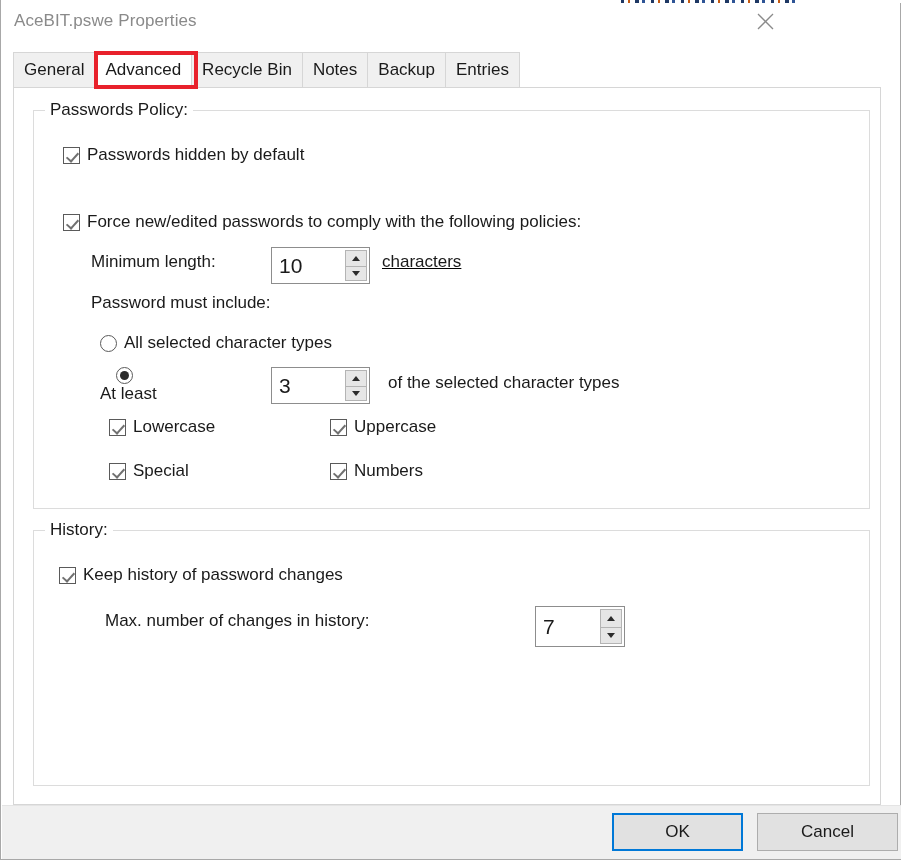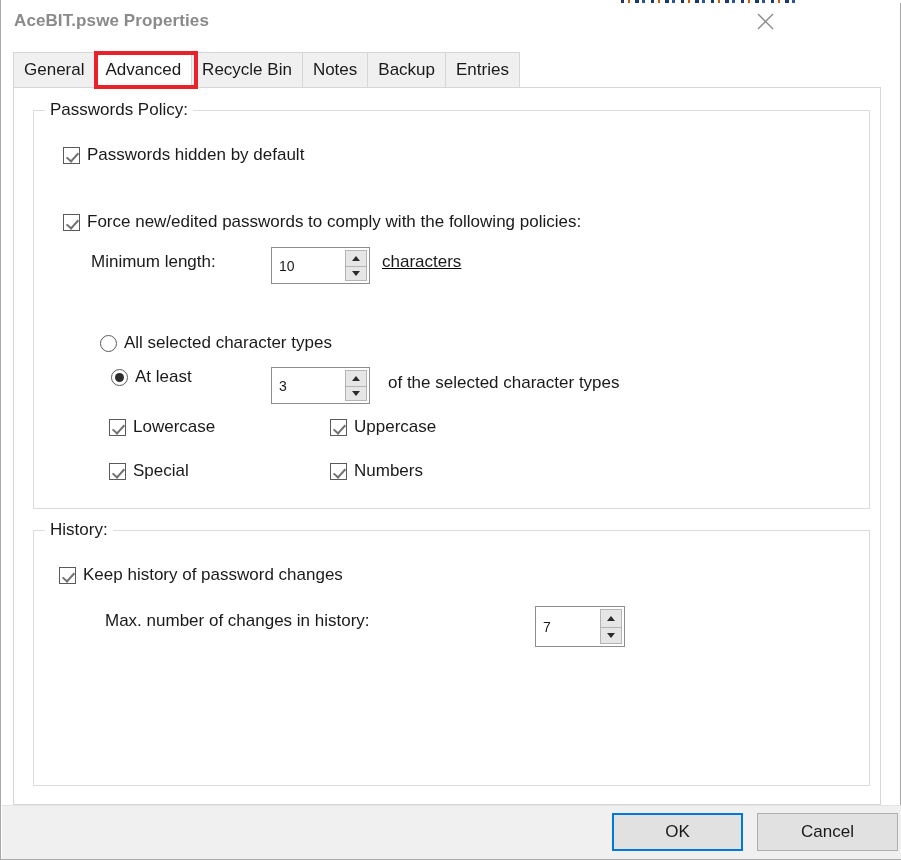--- a/index.html
+++ b/index.html
@@ -35,21 +35,20 @@
     background: repeating-linear-gradient(90deg,
       #1f3864 0 3px, #ffffff 3px 7px, #c55a11 7px 9px, #ffffff 9px 14px,
       #1f3864 14px 18px, #ffffff 18px 21px, #2e5496 21px 24px, #ffffff 24px 30px);
   }
 
   
   #titlebar {
     position: absolute;
     left: 1px; top: 3px; width: 789px; height: 40px;
     background: #ffffff;
-    font-weight: bold;
   }
   #title-text {
     position: absolute;
     left: 12px; top: 8px;
     font-size: 17px;
     color: #8a8a8a;
     letter-spacing: 0.1px;
     white-space: nowrap;
   }
   #close-btn {
@@ -174,21 +173,21 @@
     border: 1px solid #8d8d8d;
     background: #ffffff;
     display: flex;
     align-items: stretch;
     cursor: text;
   }
   .spin .val {
     flex: 1 1 auto;
     display: flex; align-items: center;
     padding-left: 7px;
-    font-size: 14px;
+    font-size: 21px;
     color: #1a1a1a;
   }
   .spin .btns {
     flex: 0 0 auto;
     width: 22px;
     display: flex; flex-direction: column;
     margin: 2px 2px 2px 0;
   }
   .spin .btns > div {
     flex: 1 1 50%;
@@ -300,27 +299,30 @@
             </div>
           <div class="down">
               <span class="arrow-down"></span>
             </div>
         </div>
       </div>
       <div class="row" style="left:348px; top:141px;text-decoration:underline;">
         <span class="lbl">characters</span>
       </div>
 
+      <div class="row" style="left:57px; top:182px;">
+        <span class="lbl">Password must include:</span>
+      </div>
 
       <div class="row" style="left:66px; top:222px;">
         <span class="rdo"></span>
         <span class="lbl">All selected character types</span>
       </div>
 
-      <div class="row" style="left:77px; top:256px;">
+      <div class="row" style="left:66px; top:256px;flex-direction:column;">
         <span class="rdo checked"></span>
         <span class="lbl">At least</span>
       </div>
       <div class="spin" style="left:237px; top:256px; width:99px; height:37px;">
         <div class="val">3</div>
         <div class="btns">
           <div class="up">
               <span class="arrow-up"></span>
             </div>
           <div class="down">

